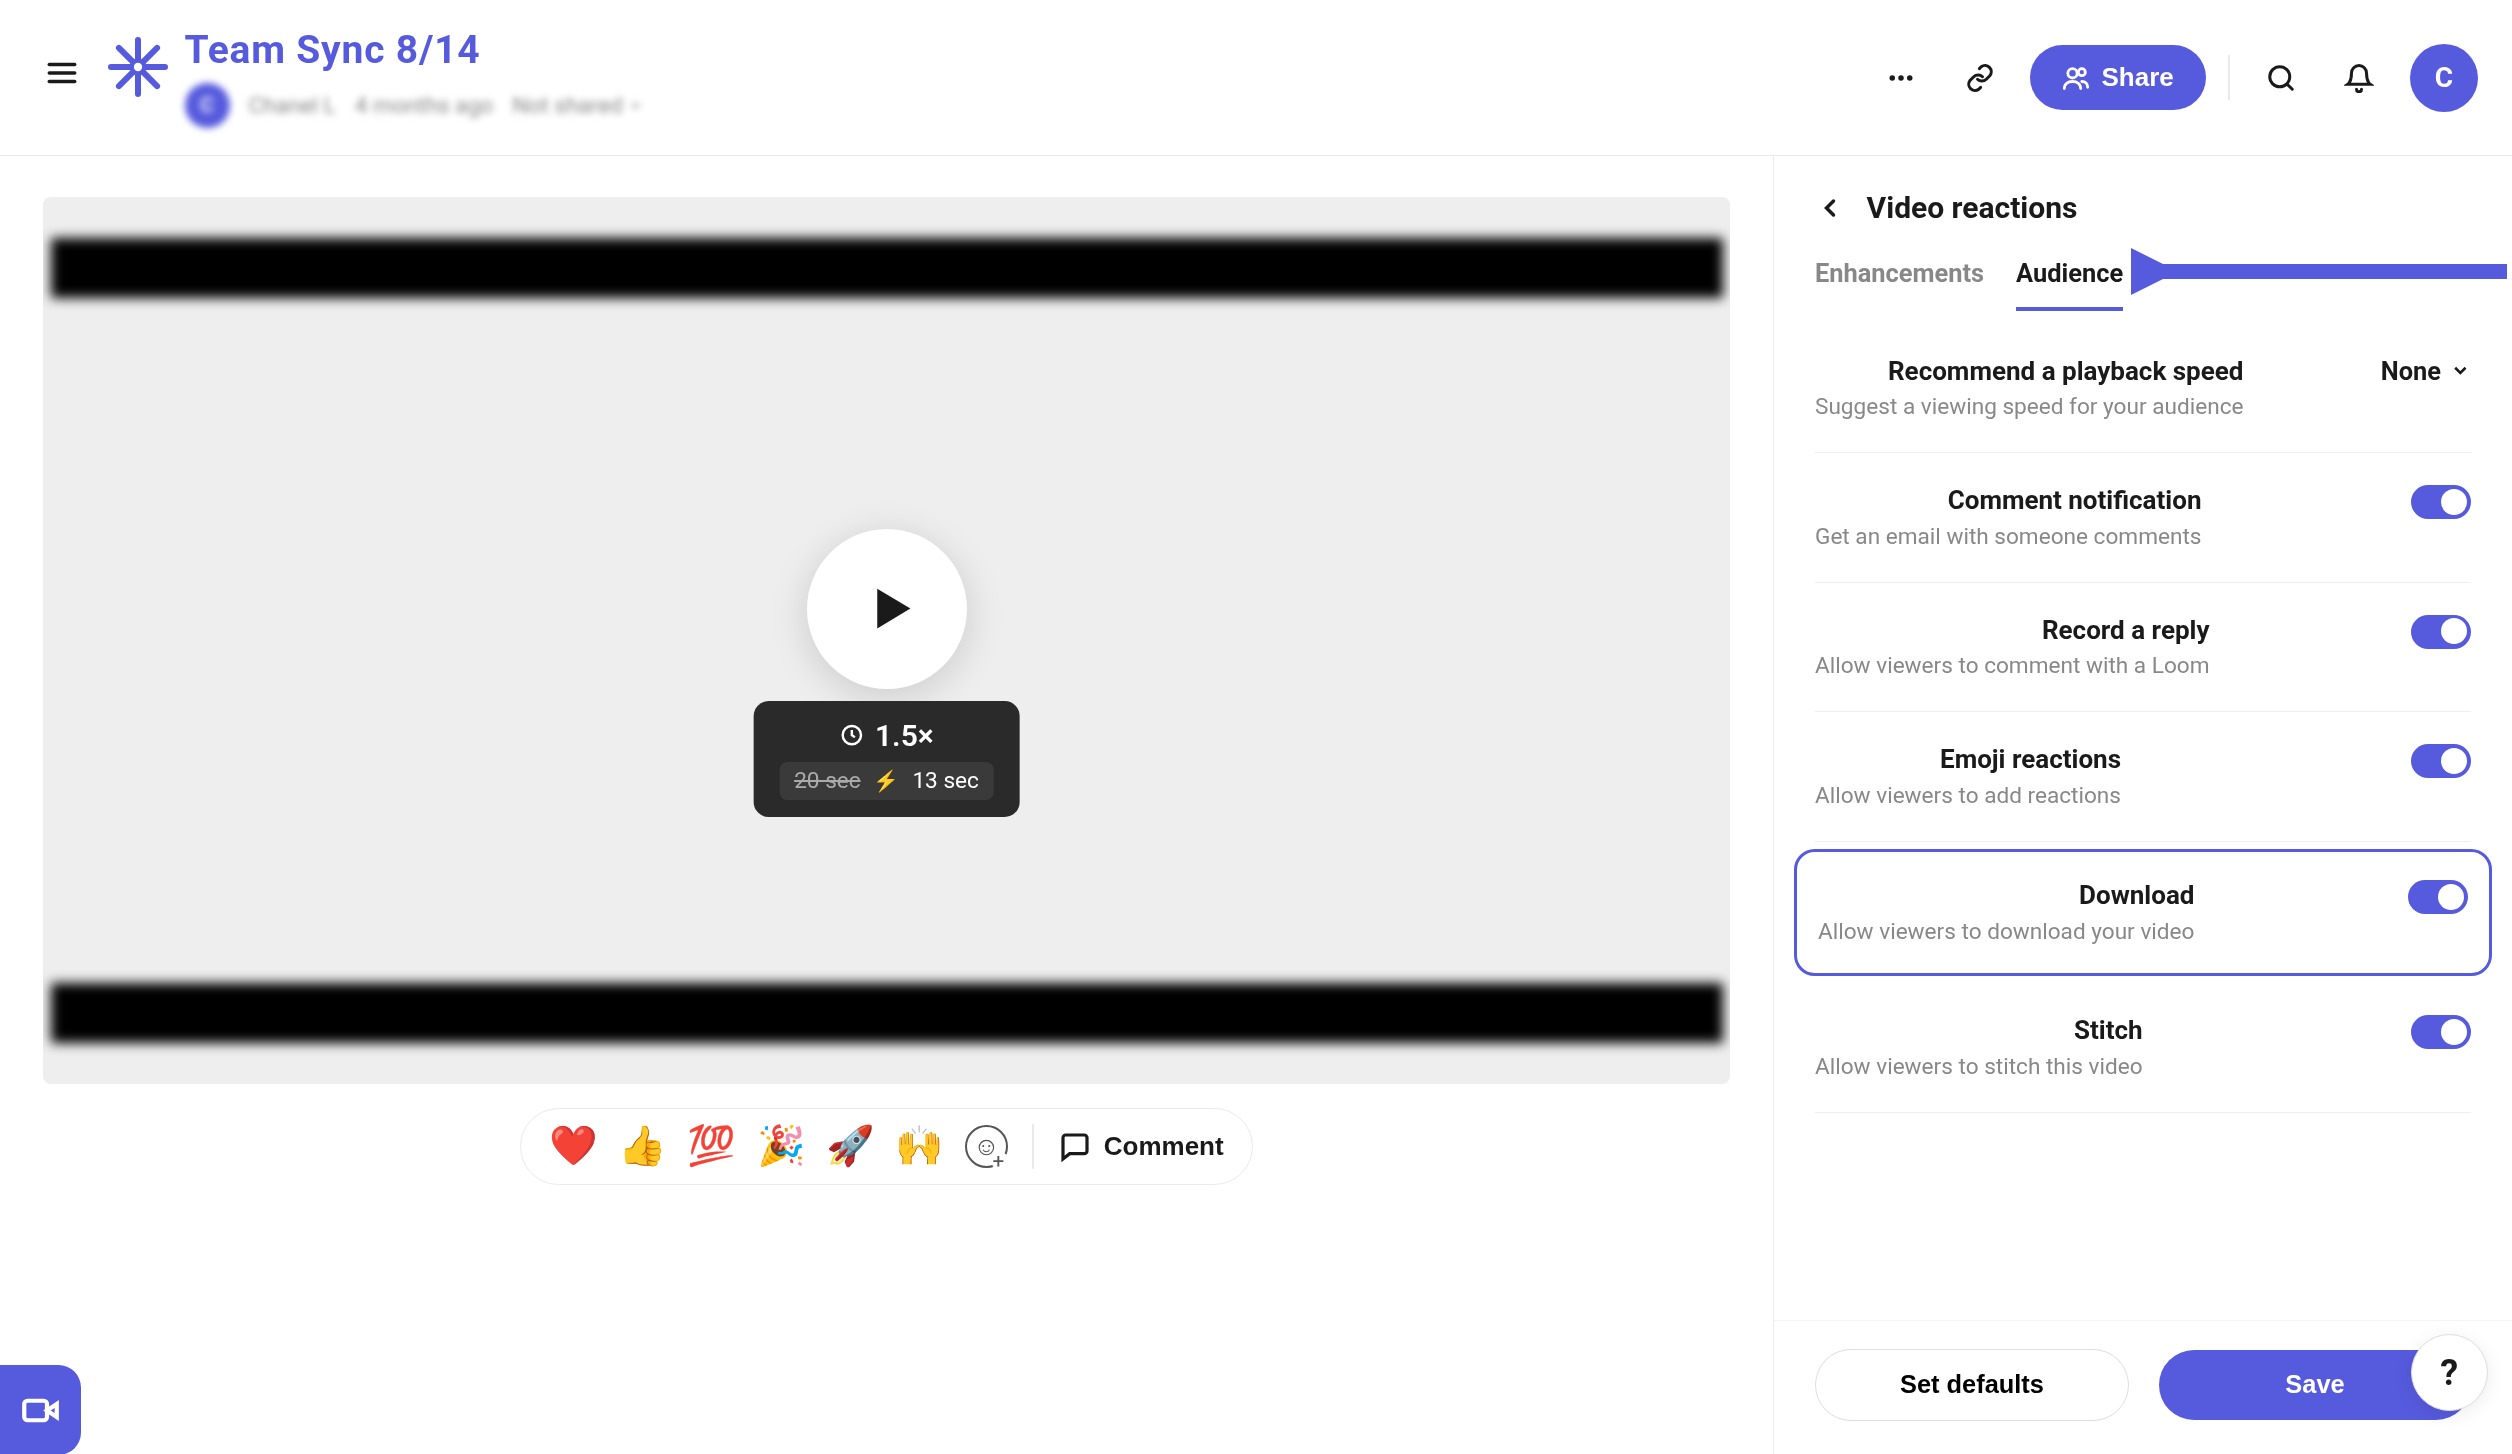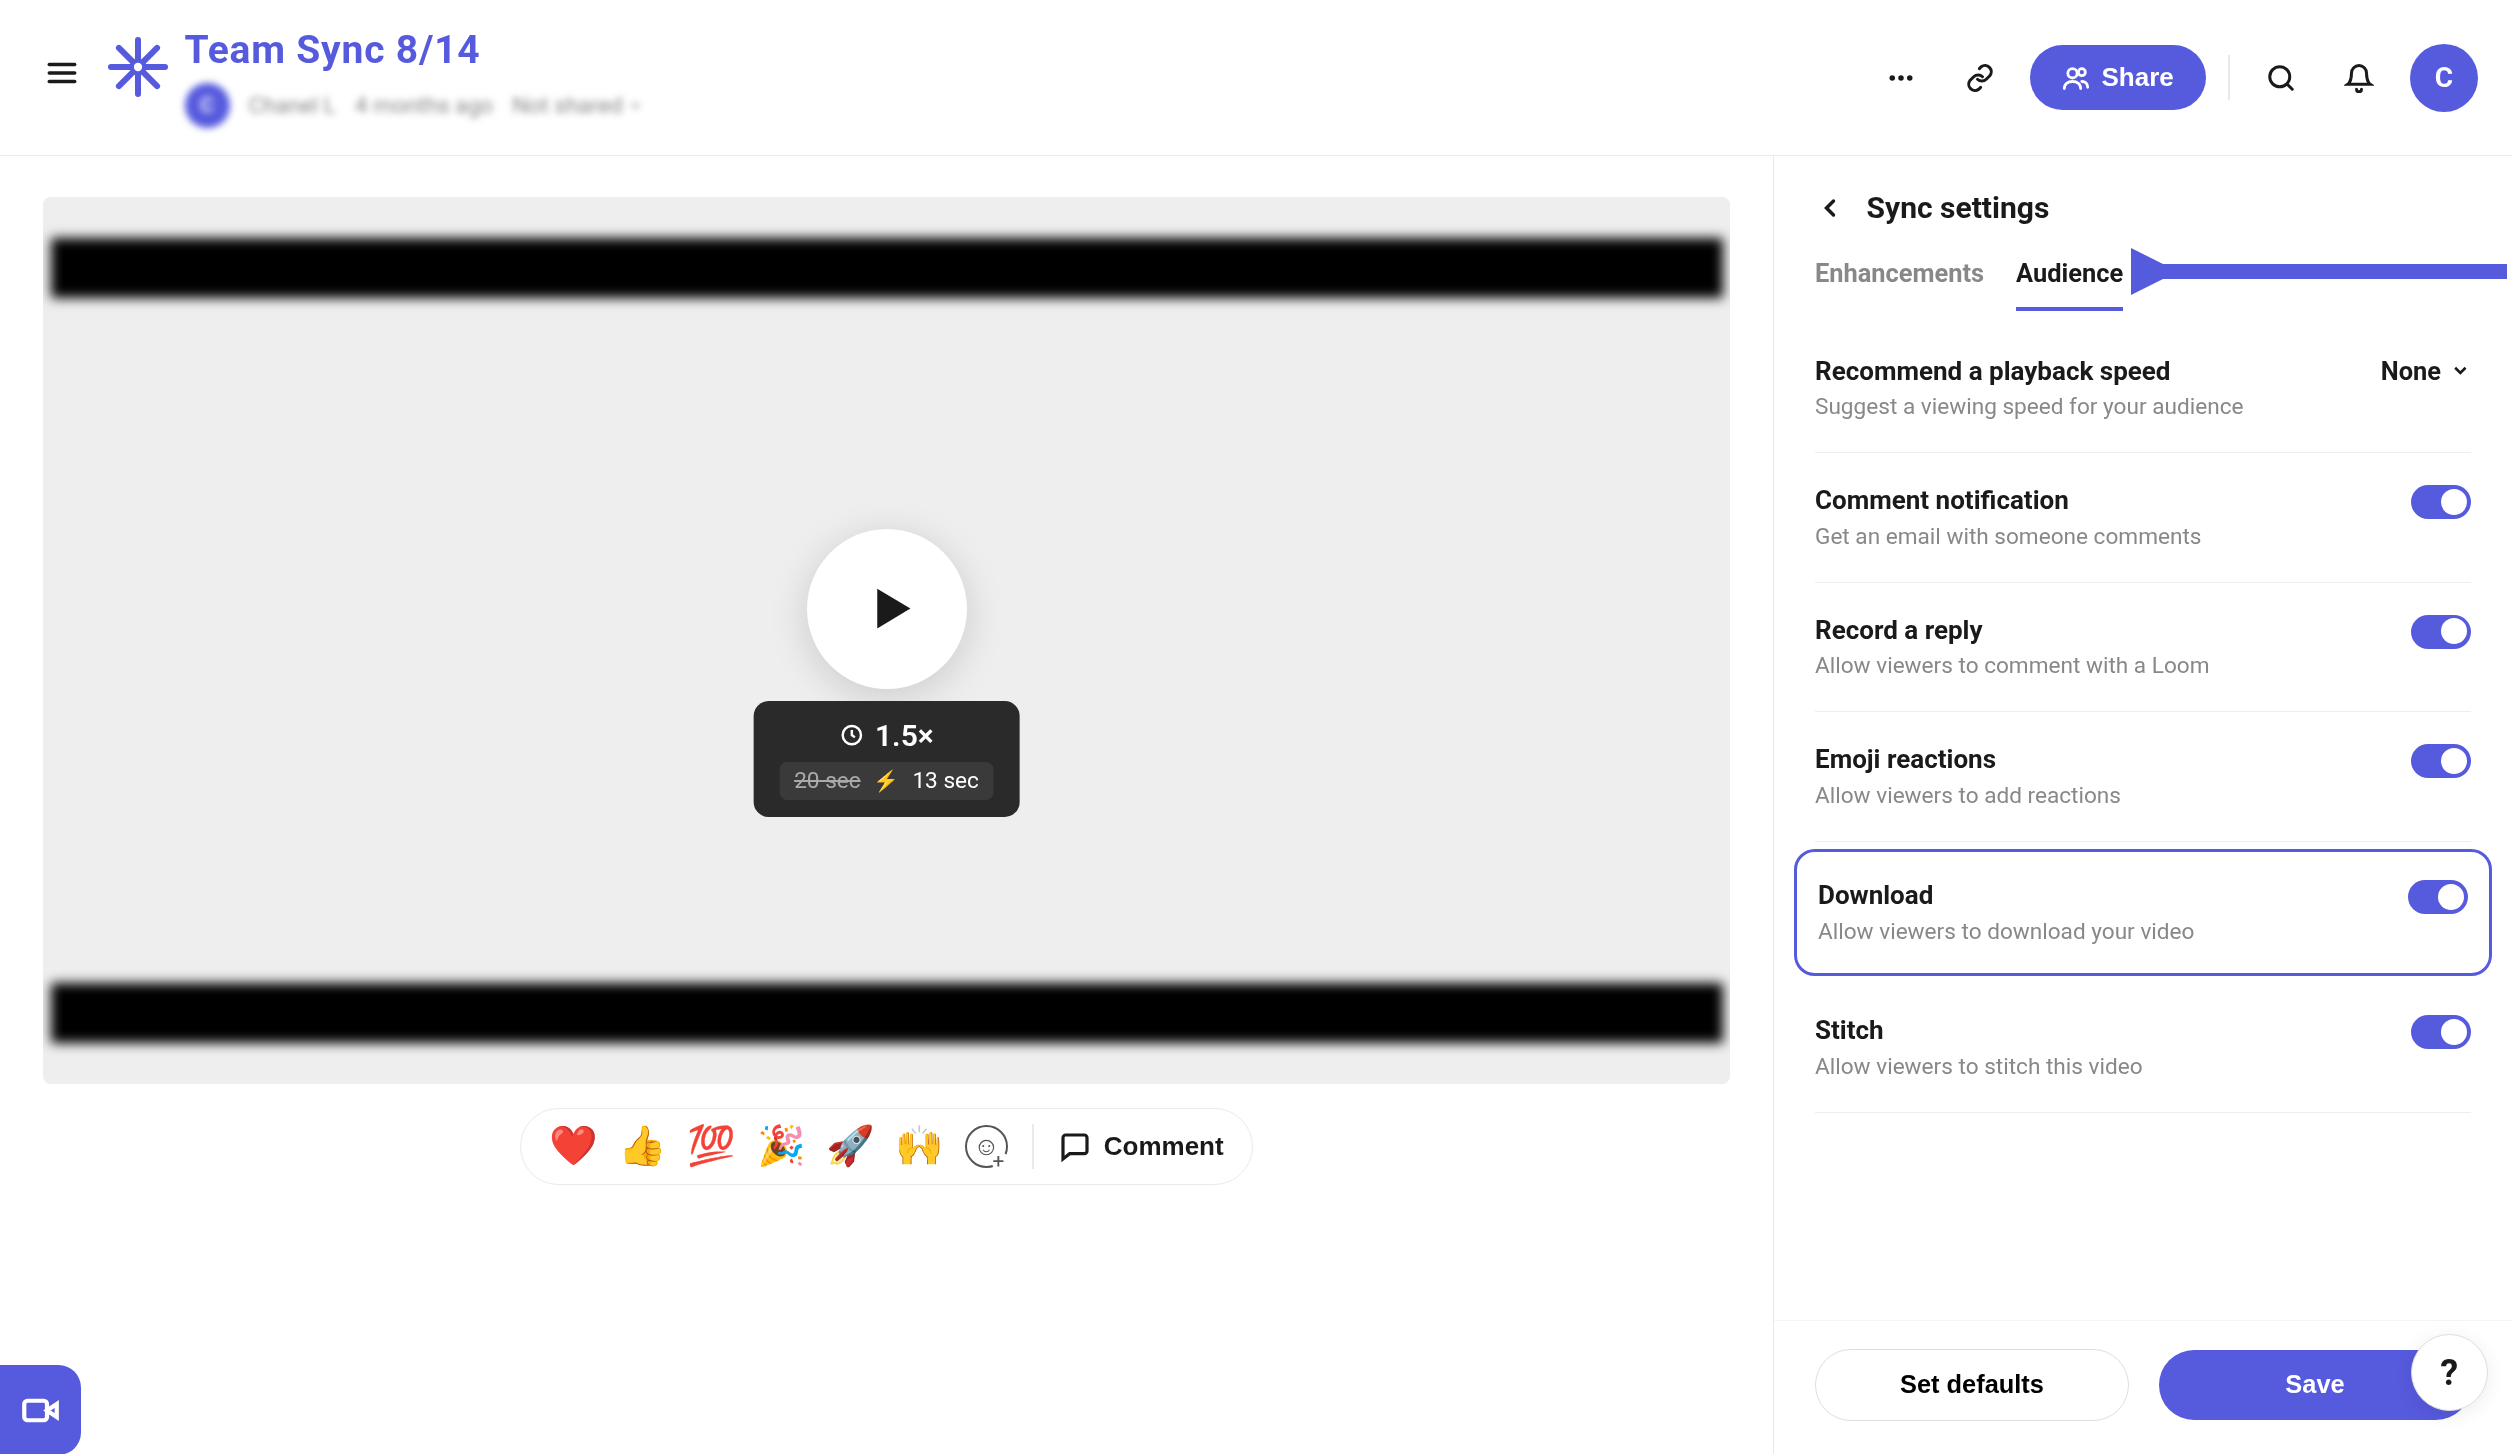--- a/index.html
+++ b/index.html
@@ -390,20 +390,21 @@
   padding: 19px 41px 0 41px;
 }
 
 .setting-row {
   display: flex;
   align-items: flex-start;
   justify-content: space-between;
   padding: 32px 0;
   border-bottom: 1.4px solid #eeeeee;
   gap: 32px;
+  text-align: right;
 }
 .setting-row.highlighted {
   border: 3.8px solid #565ADD;
   border-radius: 20.7px;
   padding: 28px 20.7px;
   margin: 7.5px -20.7px;
 }
 .setting-row.first { border-bottom:1.4px solid #eeeeee; padding-top:26px;}
 
 .setting-text {
@@ -634,21 +635,21 @@
       </div>
     </div>
 
     <div class="sidebar">
       <div class="sidebar-header">
         <button class="icon-btn" style="padding:3.8px;">
           <svg viewBox="0 0 24 24" fill="none" stroke="#1a1a1a" stroke-width="3" stroke-linecap="round">
               <polyline points="15 18 9 12 15 6"></polyline>
             </svg>
         </button>
-        <div class="sidebar-title">Sync settings</div>
+        <div class="sidebar-title">Video reactions</div>
       </div>
 
       <div class="tabs">
         <div class="tab">Enhancements</div>
         <div class="tab active">Audience</div>
         <svg class="arrow-annotation" viewBox="0 0 400 54">
           <defs>
               <marker id="ahead" markerWidth="12" markerHeight="12" refX="2" refY="6" orient="auto">
                 <polygon points="12 0, 0 6, 12 12" fill="#565ADD"></polygon>
               </marker>

